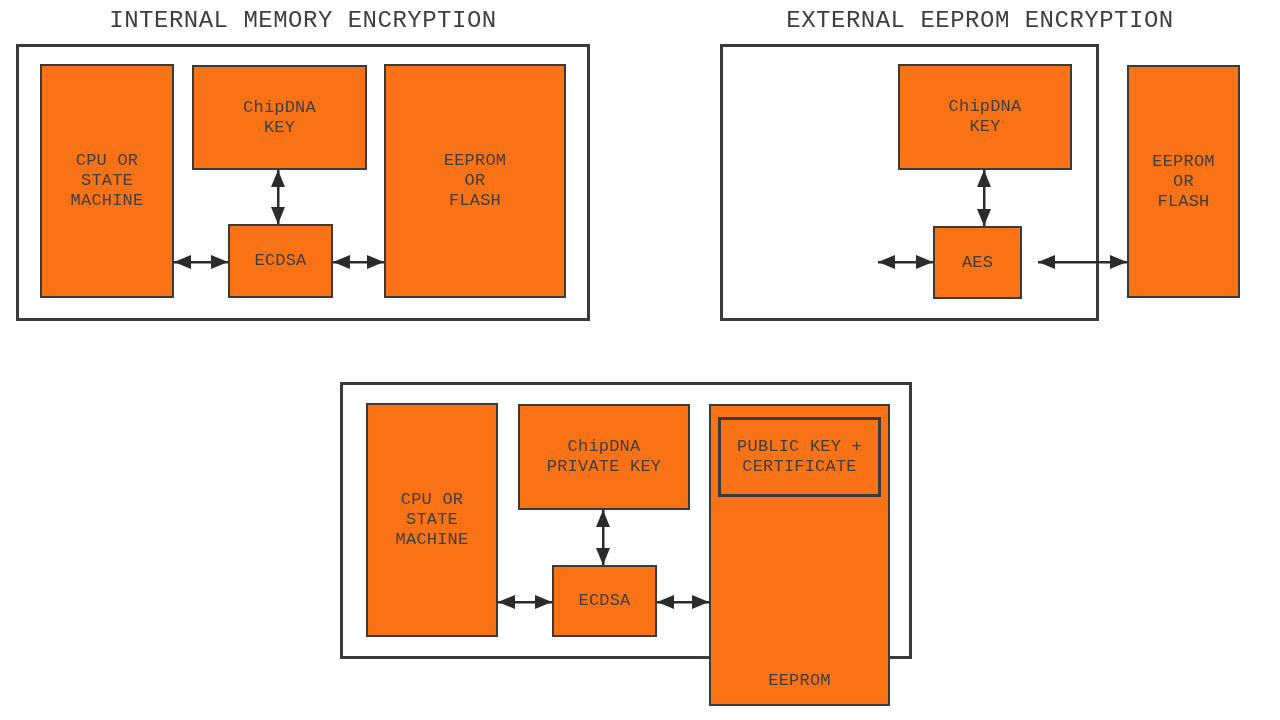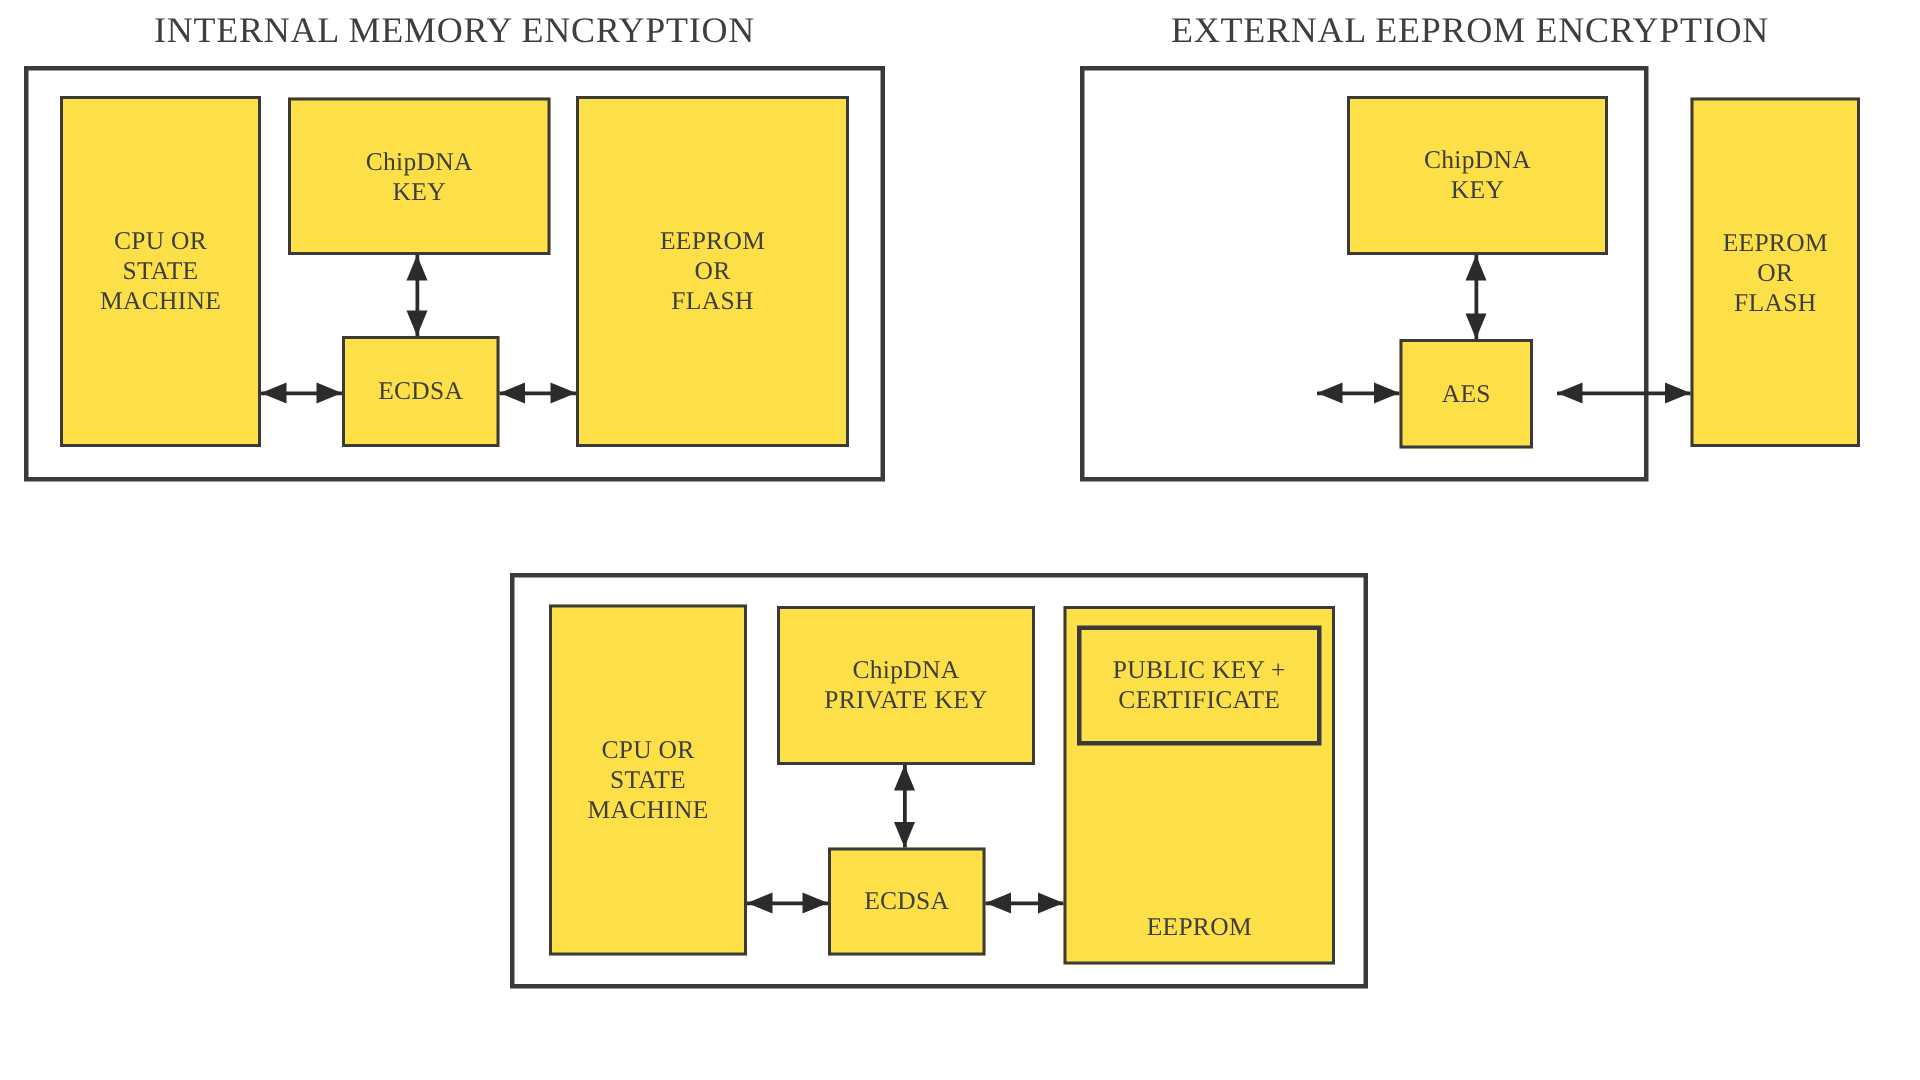--- a/index.html
+++ b/index.html
@@ -1,33 +1,33 @@
 <!DOCTYPE html>
 <html style="--background: #ffffff; --line: #3a3a3a; --arrow: #2b2b2b; --text: #3e3e3e;"><head>
 <meta charset="utf-8">
 <style>
   * { margin:0; padding:0; box-sizing:border-box; }
   html,body { background:#ffffff; }
   .stage {
     position:relative; width:1280px; height:720px;
     background:var(--background,#ffffff);
-    font-family:Liberation Serif, serif;
+    font-family:Liberation Mono, monospace;
     color:var(--text,#3e3e3e);
     overflow:hidden;
   }
   .layer { position:absolute; inset:0; }
   .title {
     position:absolute; text-align:center; white-space:nowrap;
     font-size:24px; line-height:28px; letter-spacing:0.5px;
     color:var(--text,#3e3e3e);
   }
   .box {
     position:absolute; border:2px solid var(--line,#3a3a3a);
     display:flex; align-items:center; justify-content:center;
-    text-align:center; background:#fde047;
+    text-align:center; background:#f97316;
   }
   .box.outer { border-width:3px; background:transparent; }
   .box.thick { border-width:3px; }
   .box.bottom { align-items:flex-end; padding-bottom:13px; }
   .lbl {
     font-size:17px; line-height:20px; letter-spacing:0.2px;
     white-space:pre-line; color:var(--text,#3e3e3e);
   }
   
   .harrow {
@@ -125,21 +125,21 @@
 
     <div class="box" style="left:518px;top:404px;width:172px;height:106px">
       <span class="lbl">ChipDNA
 PRIVATE KEY</span>
     </div>
 
     <div class="box" style="left:552px;top:565px;width:105px;height:72px">
       <span class="lbl">ECDSA</span>
     </div>
 
-    <div class="box bottom" style="left:709px;top:404px;width:181px;height:239px">
+    <div class="box bottom" style="left:709px;top:404px;width:181px;height:302px">
       <div class="box thick" style="left:7px;top:11px;width:163px;height:80px">
         <span class="lbl">PUBLIC KEY +
 CERTIFICATE</span>
       </div>
       <span class="lbl">EEPROM</span>
     </div>
 
     <div class="varrow" style="left:596px;top:510px;height:55px"></div>
     <div class="harrow" style="left:498px;top:595px;width:54px"></div>
     <div class="harrow" style="left:657px;top:595px;width:52px"></div>

